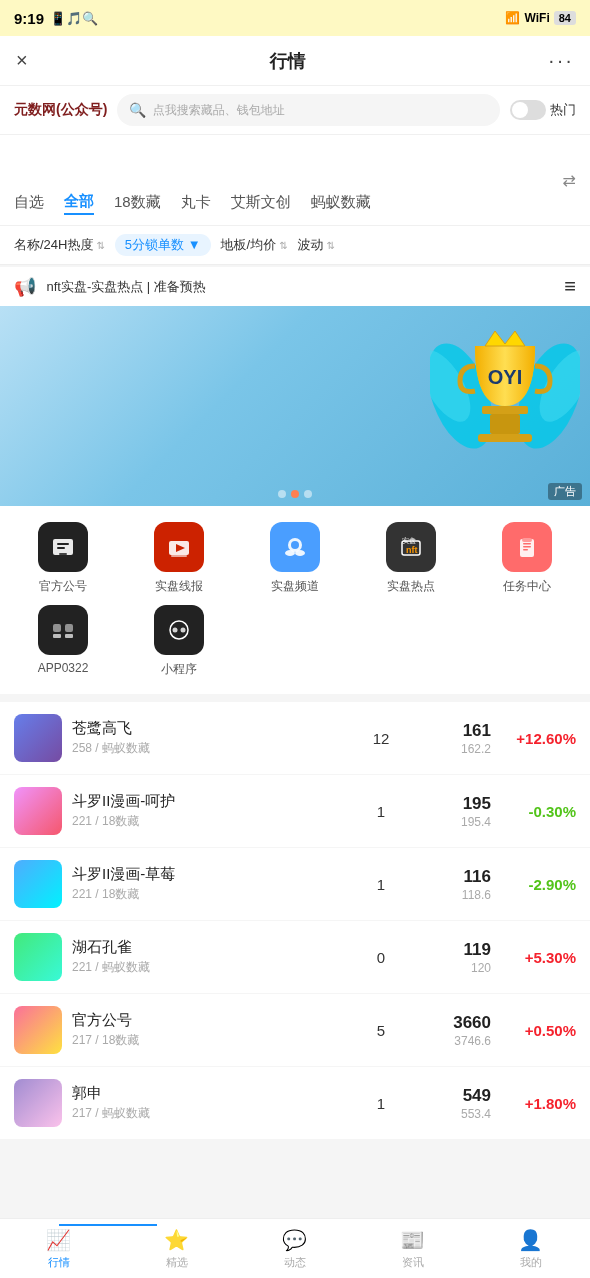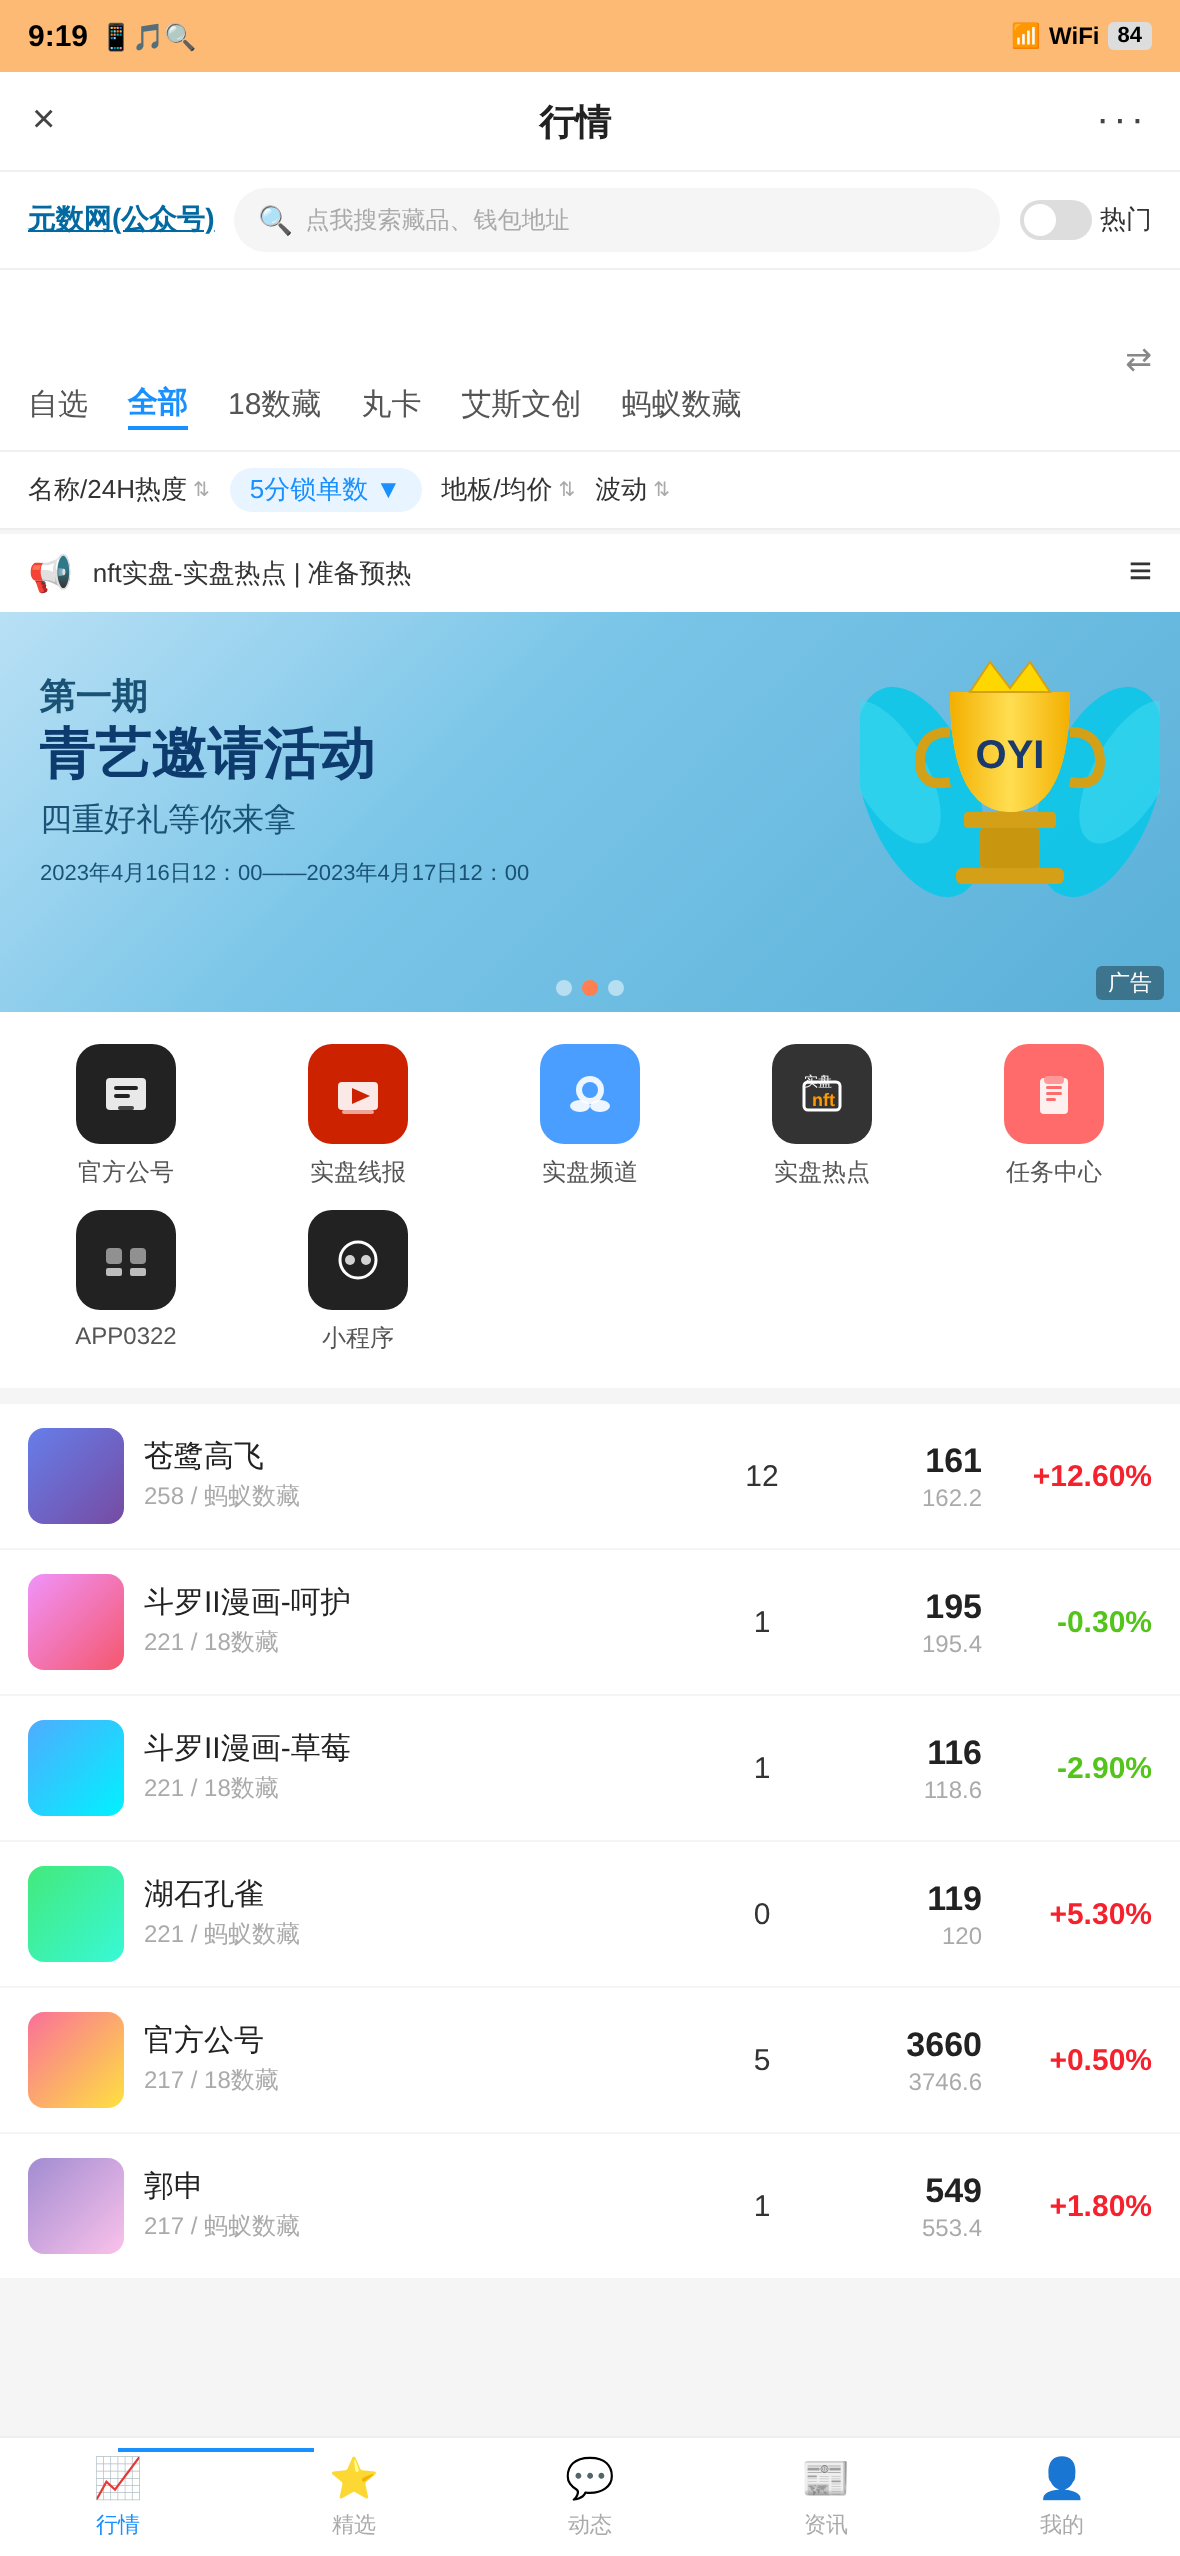--- a/index.html
+++ b/index.html
@@ -1,21 +1,21 @@
 <!DOCTYPE html>
 <html><head>
   <meta charset="utf-8">
   <meta name="viewport" content="width=590">
   <style>
     * { box-sizing: border-box; margin: 0; padding: 0; }
     body { width: 590px; min-height: 1278px; font-family: -apple-system, "PingFang SC", "Helvetica Neue", sans-serif; background: #f5f5f5; overflow-x: hidden; }
 
     
     .status-bar {
-      background: #fdba74;
+      background: #fef9c3;
       height: 36px;
       display: flex;
       align-items: center;
       justify-content: space-between;
       padding: 0 14px;
       font-size: 14px;
       font-weight: 600;
     }
     .status-left { display: flex; align-items: center; gap: 6px; }
     .status-time { font-weight: 700; font-size: 15px; }
@@ -37,21 +37,21 @@
 
     
     .search-bar {
       background: #fff;
       padding: 8px 14px;
       display: flex;
       align-items: center;
       gap: 10px;
       border-bottom: 1px solid #f0f0f0;
     }
-    .brand-name { font-size: 14px; color: #0369a1; font-weight: 600; white-space: nowrap; text-decoration: underline; }
+    .brand-name { font-size: 14px; color: #7f1d1d; font-weight: 600; white-space: nowrap; }
     .search-input-wrap {
       flex: 1;
       background: #f5f5f5;
       border-radius: 16px;
       height: 32px;
       display: flex;
       align-items: center;
       padding: 0 12px;
       gap: 6px;
     }
@@ -353,26 +353,20 @@
   </div>
 </div>
 
 <div class="announcement">
   <span class="ann-icon">📢</span>
   <span class="ann-text">nft实盘-实盘热点 | 准备预热</span>
   <span class="ann-menu">≡</span>
 </div>
 
 <div class="banner-wrap">
-  <div class="banner-content">
-    <div class="banner-period">第一期</div>
-    <div class="banner-title">青艺邀请活动</div>
-    <div class="banner-subtitle">四重好礼等你来拿</div>
-    <div class="banner-date">2023年4月16日12：00——2023年4月17日12：00</div>
-  </div>
 
   <svg class="trophy-svg" width="150" height="160" viewBox="0 0 150 160">
 
     <ellipse cx="30" cy="80" rx="28" ry="55" fill="#00c8e8" opacity="0.8" transform="rotate(-20 30 80)"></ellipse>
     <ellipse cx="120" cy="80" rx="28" ry="55" fill="#00c8e8" opacity="0.8" transform="rotate(20 120 80)"></ellipse>
     <ellipse cx="15" cy="70" rx="18" ry="40" fill="#40d8f0" opacity="0.6" transform="rotate(-30 15 70)"></ellipse>
     <ellipse cx="135" cy="70" rx="18" ry="40" fill="#40d8f0" opacity="0.6" transform="rotate(30 135 70)"></ellipse>
 
     <rect x="52" y="90" width="46" height="8" rx="2" fill="#d4a017"></rect>
     <rect x="60" y="98" width="30" height="20" rx="2" fill="#c8960f"></rect>

